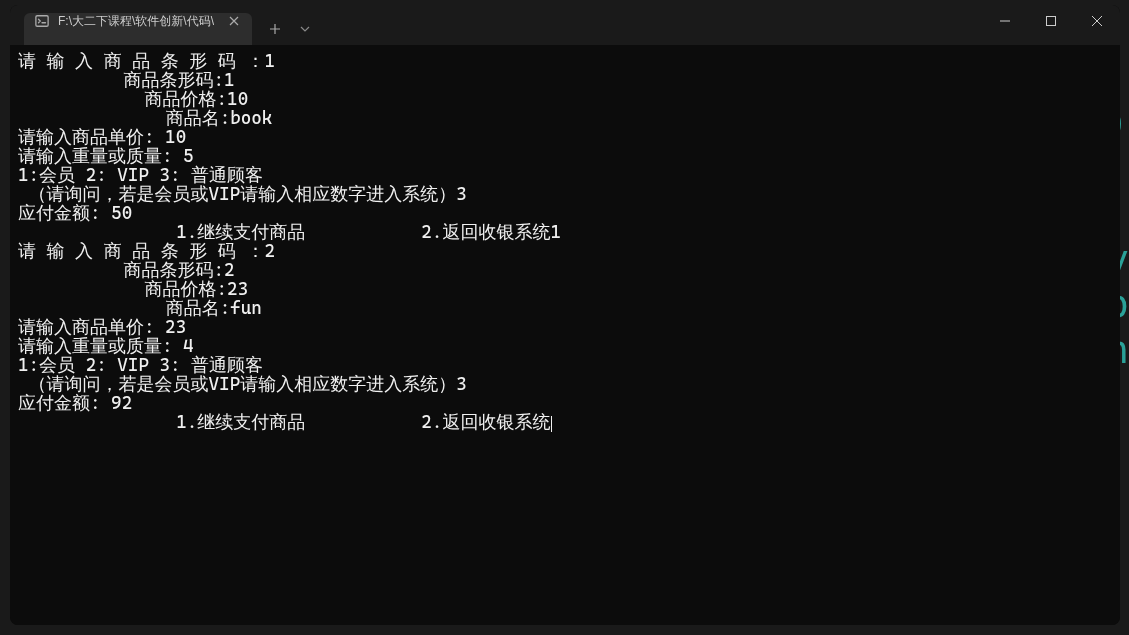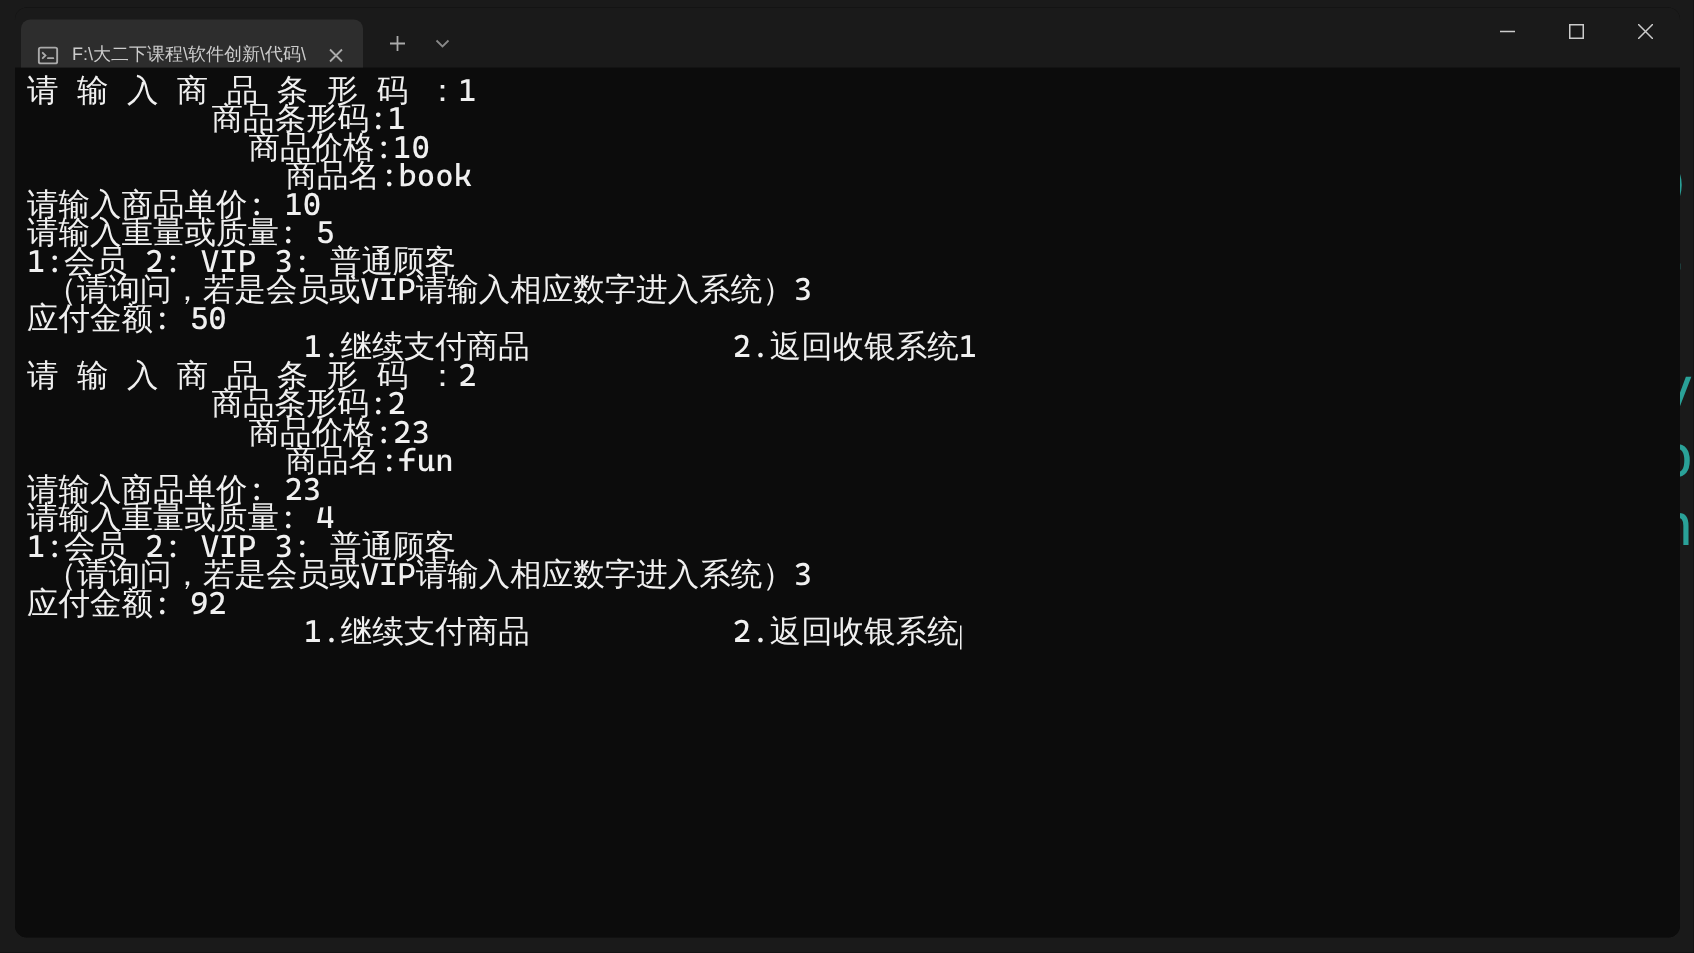--- a/index.html
+++ b/index.html
@@ -29,26 +29,26 @@
     }
     .titlebar {
       height: 40px;
       background: #1a1a1a;
       display: flex;
       align-items: center;
       position: relative;
     }
     .tab {
       display: flex;
-      align-items: flex-end;
+      align-items: flex-start;
       height: 32px;
       background: #2d2d2d;
       border-radius: 6px 6px 0 0;
       padding: 0 10px;
-      margin-left: 4px;
+      margin-left: 14px;
       margin-top: 8px;
       gap: 8px;
       color: #ccc;
       font-size: 12px;
       max-width: 240px;
     }
     .tab-icon {
       width: 16px;
       height: 16px;
       display: flex;
@@ -116,21 +116,21 @@
       align-items: center;
       justify-content: center;
       color: #ccc;
       cursor: pointer;
     }
     .terminal-content {
       flex: 1;
       background: #0c0c0c;
       padding: 6px 8px;
       font-family: "Cascadia Mono", "Consolas", "Courier New", monospace;
-      font-size: 21px;
+      font-size: 18px;
       line-height: 19px;
       color: #f0f0f0;
       white-space: pre;
       overflow: hidden;
     }
     .cursor {
       display: inline-block;
       width: 1px;
       height: 16px;
       background: #f0f0f0;

